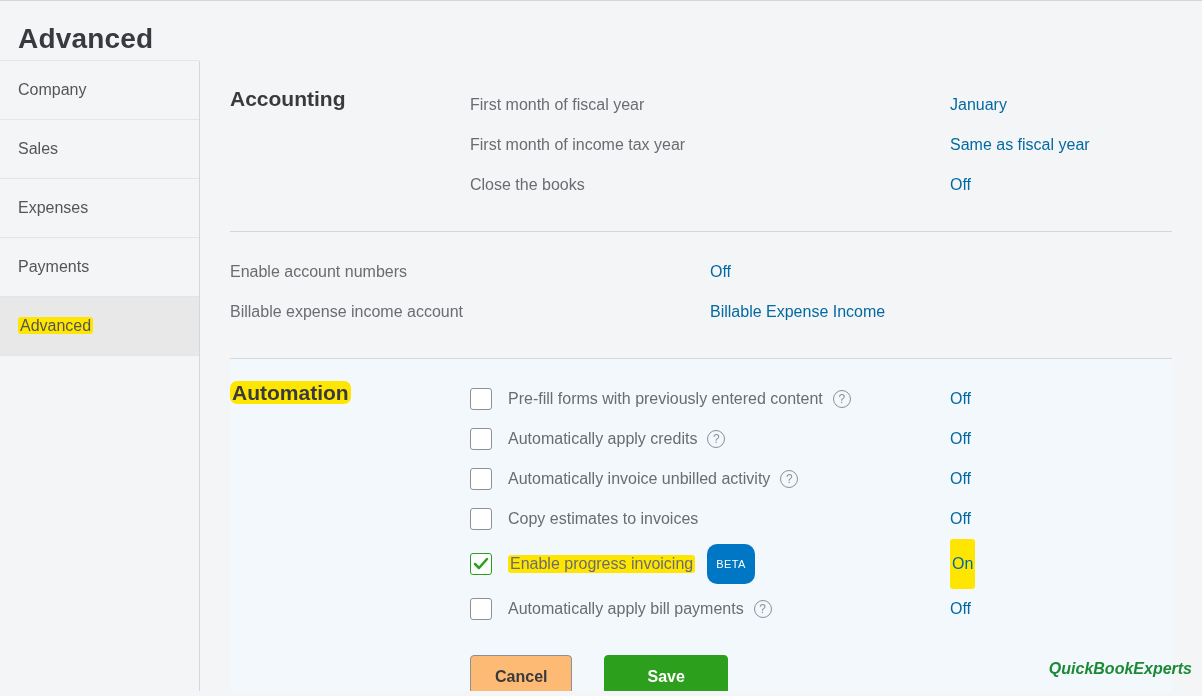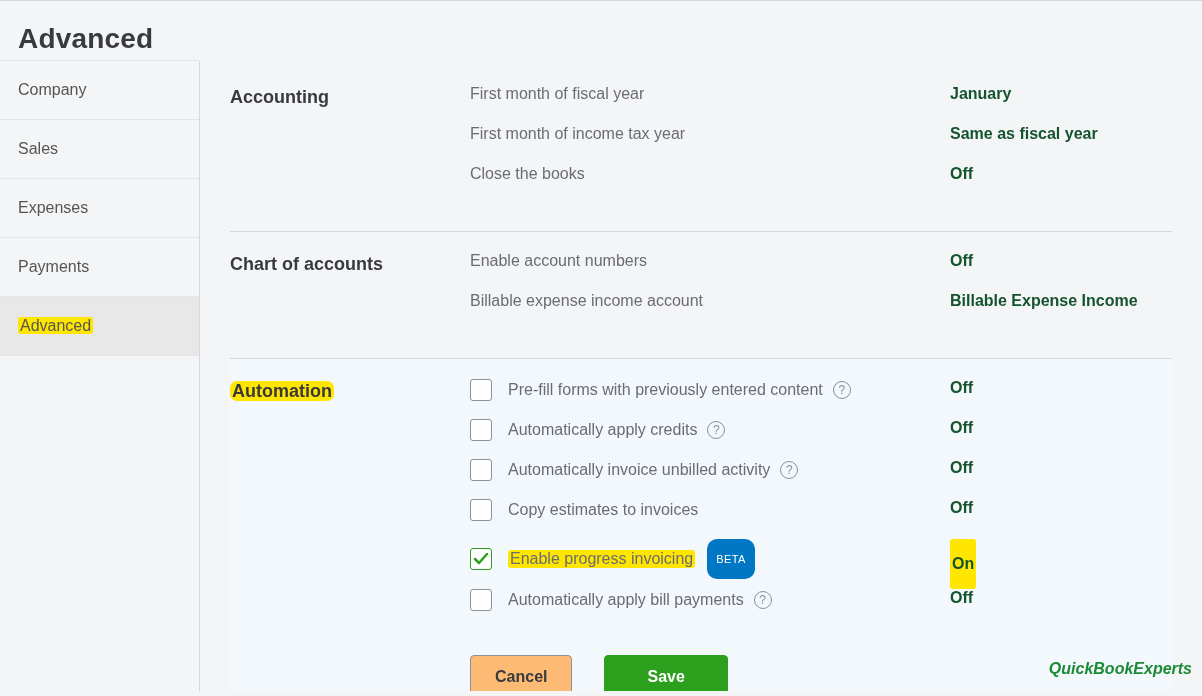--- a/index.html
+++ b/index.html
@@ -6,25 +6,25 @@
   body { font-family: -apple-system, BlinkMacSystemFont, "Segoe UI", Arial, sans-serif; background: #f4f5f7; color: #393a3d; width: 1202px; height: 696px; overflow: hidden; border-top: 1px solid #d4d7dc; position: relative; }
   .page-title { font-size: 28px; font-weight: 600; padding: 22px 20px 10px 18px; color: #393a3d; letter-spacing: 0.2px; }
   .layout { display: flex; height: calc(696px - 70px); }
   .sidebar { width: 200px; flex: 0 0 200px; border-right: 1px solid #d4d7dc; background: #f4f5f7; margin-top: -4px; }
   .sidebar-item { display: block; padding: 20px 18px; font-size: 16px; color: #555; cursor: pointer; border-bottom: 1px solid #e3e5e8; border-top: 1px solid #e3e5e8; margin-top: -1px; }
   .sidebar-item.active { background: #e8e8e8; }
   .sidebar-item.active span { background: #ffe600; border-radius: 3px; padding: 0 2px; }
   .content { flex: 1; padding: 20px 30px 0 30px; overflow: auto; }
   .section { display: flex; padding: 20px 0 26px 0; border-bottom: 1px solid #d4d7dc; }
   .section:first-child { padding-top: 0; }
-  .section-title { flex: 0 0 240px; font-size: 18px; font-weight: 600; color: #393a3d; padding-top: 2px; }
+  .section-title { flex: 0 0 240px; font-size: 21px; font-weight: 600; color: #393a3d; padding-top: 2px; }
   .section-body { flex: 1; }
-  .row { display: flex; align-items: flex-start; min-height: 40px; }
+  .row { display: flex; align-items: center; min-height: 40px; }
   .row .label-area { flex: 0 0 480px; display: flex; align-items: center; font-size: 16px; color: #6b6c72; }
-  .row .value { font-size: 16px; font-weight: 700; color: #14532d; }
+  .row .value { font-size: 16px; font-weight: 400; color: #0369a1; }
   .checkbox { width: 22px; height: 22px; border: 1px solid #8d9096; border-radius: 3px; margin-right: 16px; display: inline-flex; align-items: center; justify-content: center; background: #fff; }
   .checkbox svg { width: 16px; height: 16px; }
   .help-icon { width: 18px; height: 18px; border: 1.5px solid #8d9096; border-radius: 50%; display: inline-flex; align-items: center; justify-content: center; font-size: 12px; color: #8d9096; margin-left: 10px; font-weight: 400; line-height: 1; }
   .badge { background: #0077c5; color: #fff; font-size: 11px; font-weight: 400; padding: 14px 9px; border-radius: 10px; margin-left: 12px; letter-spacing: 0.4px; }
   .hl-under { background: #ffe600; border-radius: 3px; padding: 16px 2px; display: inline-block; }
   .buttons { display: flex; gap: 32px; padding-top: 26px; padding-bottom: 20px; }
   button.cancel { background: #fdba74; color: #393a3d; border: 1px solid #8d9096; border-radius: 4px; font-size: 16px; font-weight: 700; padding: 4px 24px; cursor: pointer; }
   button.save { background: #2ca01c; color: #fff; border: 1px solid #2ca01c; border-radius: 4px; font-size: 16px; font-weight: 700; padding: 12px 42px; cursor: pointer; }
   .watermark { position: absolute; bottom: 18px; right: 10px; font-size: 16px; font-weight: 700; font-style: italic; color: #1c8a35; }
   .automation .section-title span { background: #ffe600; border-radius: 7px; padding: 0 2px; }
@@ -59,21 +59,20 @@
           <div class="value">Same as fiscal year</div>
         </div>
         <div class="row">
           <div class="label-area">Close the books</div>
           <div class="value">Off</div>
         </div>
       </div>
     </div>
 
     <div class="section">
-      <div class="section-title">Chart of accounts</div>
       <div class="section-body">
         <div class="row">
           <div class="label-area">Enable account numbers</div>
           <div class="value">Off</div>
         </div>
         <div class="row">
           <div class="label-area">Billable expense income account</div>
           <div class="value">Billable Expense Income</div>
         </div>
       </div>

